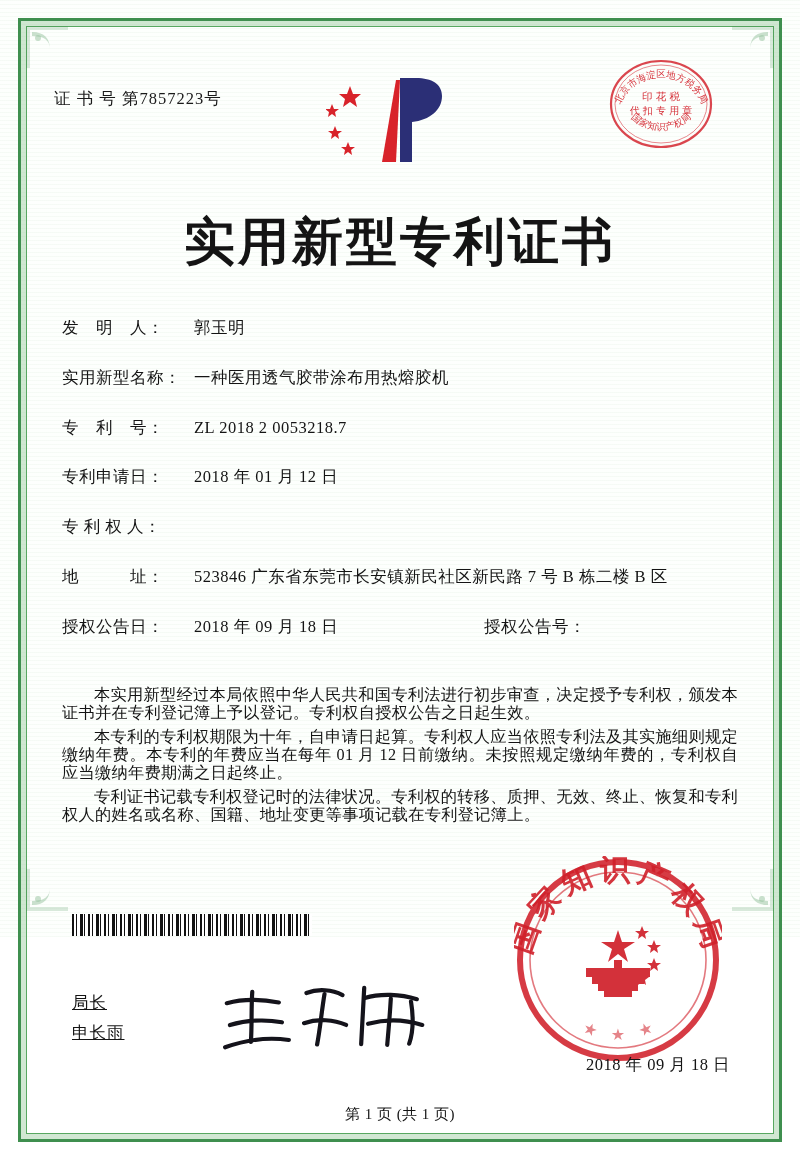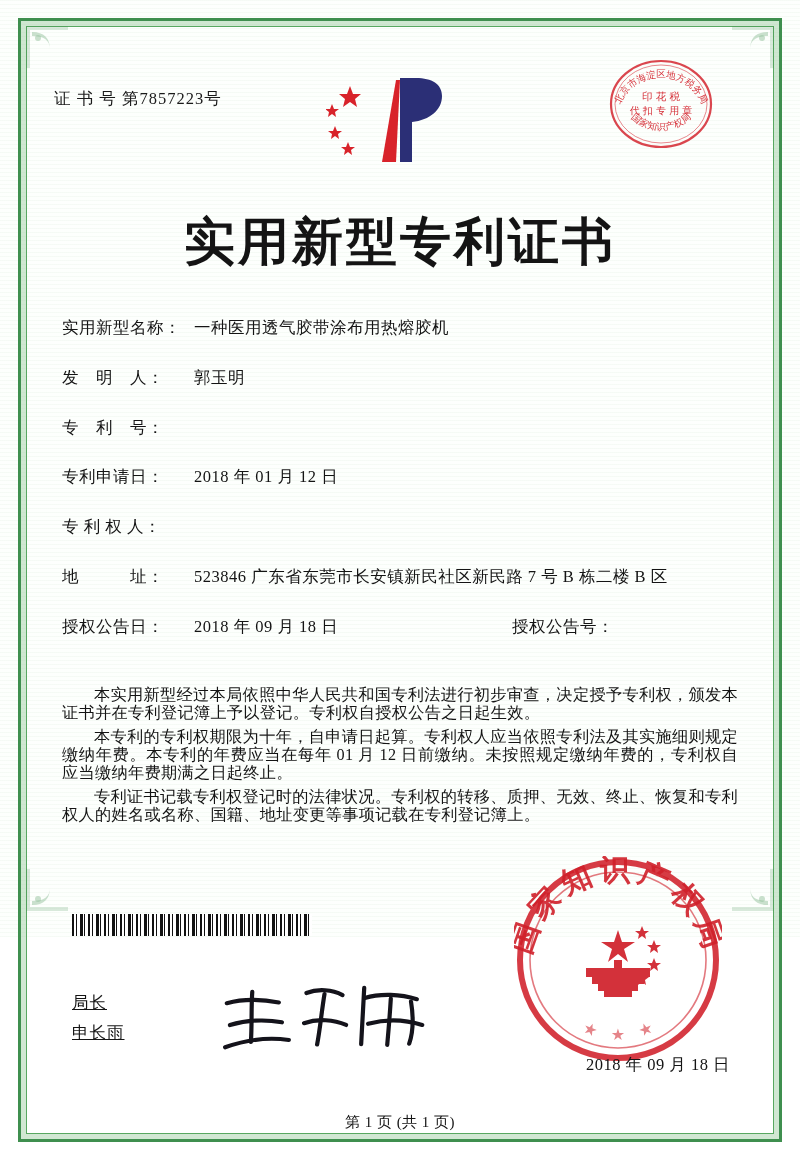--- a/index.html
+++ b/index.html
@@ -120,21 +120,20 @@
     flex: 0 0 132px;
     white-space: pre;
     letter-spacing: 0.5px;
   }
   .field-value {
     flex: 1 1 auto;
     letter-spacing: 0.5px;
   }
   .field-row.two-col {
     margin-bottom: 20px;
-    gap: 28px;
   }
   .two-col .col-a {
     flex: 0 0 390px;
     display: flex;
   }
   .two-col .col-b {
     flex: 1 1 auto;
     display: flex;
   }
   .two-col .col-b .field-label {
@@ -212,21 +211,21 @@
     bottom: 58px;
     font-size: 16.5px;
     color: #141414;
     letter-spacing: 0.5px;
   }
 
   
   .footer {
     position: absolute;
     left: 0; right: 0;
-    bottom: 2px;
+    bottom: 10px;
     text-align: center;
     font-size: 15px;
     color: #141414;
     letter-spacing: 0.5px;
   }
 </style>
 </head>
 <body>
 
 <div class="page">
@@ -299,31 +298,32 @@
         <text x="55" y="44" font-size="10.5" fill="#d4262f" text-anchor="middle" font-family="'DejaVu Sans', sans-serif" opacity="0.95">印 花 税</text>
         <text x="55" y="58" font-size="10" fill="#d4262f" text-anchor="middle" font-family="'DejaVu Sans', sans-serif" opacity="0.95">代 扣 专 用 章</text>
       </svg>
     </div>
 
     <div class="doc-title">实用新型专利证书</div>
 
     <div class="fields">
 
       <div class="field-row">
+        <div class="field-label">发　明　人：</div>
+        <div class="field-value">郭玉明</div>
+      </div>
+
+      <div class="field-row">
         <div class="field-label">实用新型名称：</div>
         <div class="field-value">一种医用透气胶带涂布用热熔胶机</div>
       </div>
 
       <div class="field-row">
-        <div class="field-label">发　明　人：</div>
-        <div class="field-value">郭玉明</div>
-      </div>
-
-      <div class="field-row">
         <div class="field-label">专　利　号：</div>
+        <div class="field-value">ZL 2018 2 0053218.7</div>
       </div>
 
       <div class="field-row">
         <div class="field-label">专利申请日：</div>
         <div class="field-value">2018 年 01 月 12 日</div>
       </div>
 
       <div class="field-row">
         <div class="field-label">专 利 权 人：</div>
       </div>

